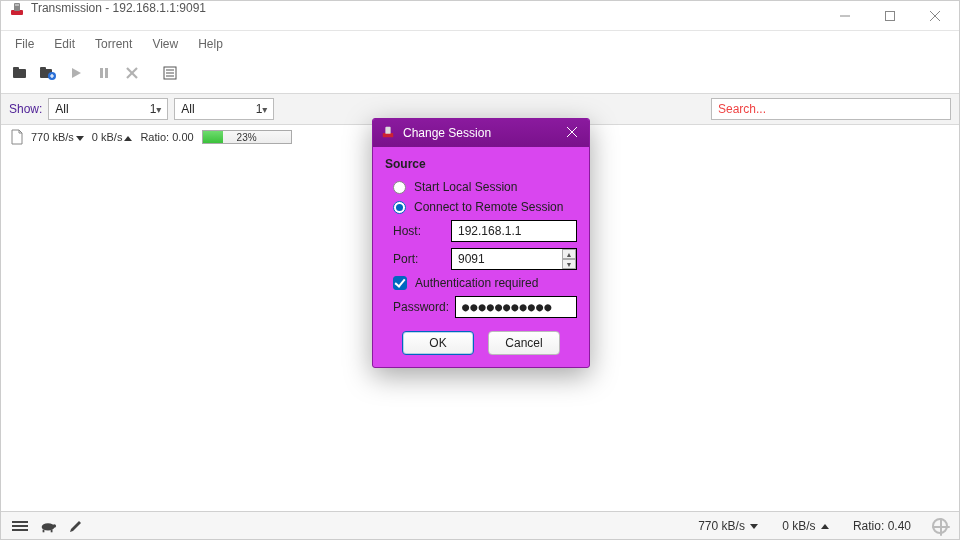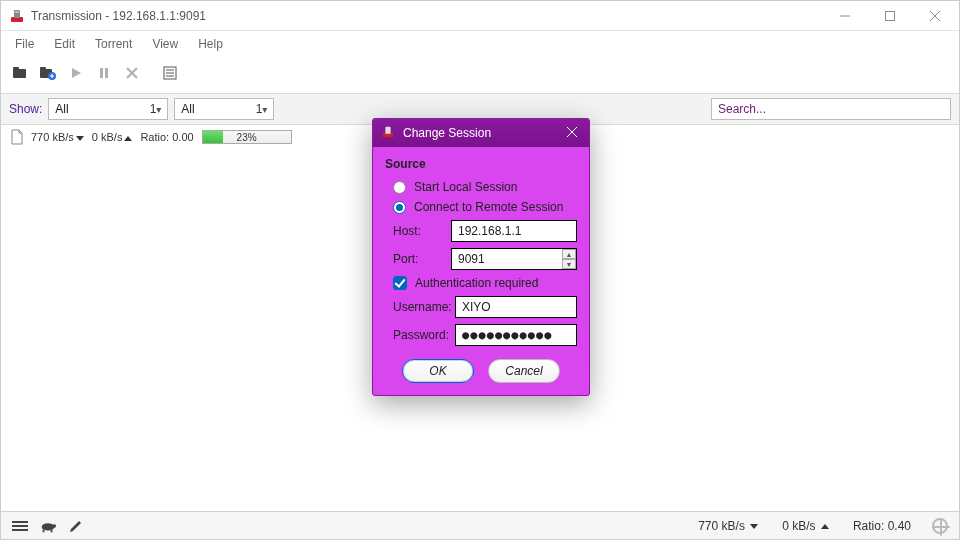--- a/index.html
+++ b/index.html
@@ -1,20 +1,20 @@
 <!DOCTYPE html>
 <html><head>
 <meta charset="utf-8">
 <style>
   * { box-sizing: border-box; }
   html, body { margin: 0; padding: 0; font-family: "Segoe UI", Tahoma, sans-serif; font-size: 12px; color: #222; }
   body { width: 960px; height: 540px; background: #fff; position: relative; overflow: hidden; border: 1px solid #ccc; }
 
   
-  .titlebar { display: flex; align-items: center; height: 30px; padding: 0 2px 0 8px; background: #fff; border-bottom: 1px solid #e5e5e5; }
+  .titlebar { display: flex; align-items: flex-start; height: 30px; padding: 0 2px 0 8px; background: #fff; border-bottom: 1px solid #e5e5e5; }
   .titlebar .app-icon { width: 16px; height: 16px; margin-right: 6px; }
   .titlebar .title { color: #555; font-size: 12px; }
   .titlebar .spacer { flex: 1; }
   .win-btn { width: 45px; height: 29px; display: flex; align-items: center; justify-content: center; color: #888; }
   .win-btn svg { display: block; }
 
   
   .menubar { display: flex; gap: 4px; padding: 4px 6px; color: #666; }
   .menubar .item { padding: 2px 8px; }
 
@@ -67,26 +67,26 @@
   .radio.checked::after { content:""; position:absolute; inset:2px; background:#0067c0; border-radius:50%;}
   .check { width:14px; height:14px; border:1px solid #0067c0; border-radius:3px; background:#0067c0; position:relative;}
   .check::after { content:""; position:absolute; left:3px; top:0px; width:4px; height:8px; border:2px solid #fff; border-top:none; border-left:none; transform:rotate(40deg);}
   .form-row { display:flex; align-items:center; gap:6px; padding: 3px 0 3px 8px;}
   .form-row label { width: 52px; }
   .form-row.wide label { width: 56px; }
   .txt { flex:1; height:22px; border:1px solid #000000; background:#fff; padding:0 6px; display:flex; align-items:center;}
   .spin { width:14px; display:flex; flex-direction:column;}
   .spin div { height:10px; border:1px solid #aaa; background:#f0f0f0; font-size:7px; display:flex; align-items:center; justify-content:center; color:#555;}
   .dlg-buttons { display:flex; justify-content:center; gap:14px; margin-top:10px;}
-  .btn { min-width:72px; height:24px; border:1px solid #bbb; background:linear-gradient(#fff,#f1f1f1); border-radius:12px; display:flex; align-items:center; justify-content:center;font-style:italic;}
+  .btn { min-width:72px; height:24px; border:1px solid #bbb; background:linear-gradient(#fff,#f1f1f1); border-radius:4px; display:flex; align-items:center; justify-content:center;}
   .btn.primary { border-color:#0067c0; box-shadow: inset 0 0 0 1px rgba(0,103,192,0.25);}
   .pw-dots { letter-spacing: 1px; font-family: monospace; }
 
   
-  .muted { color:#701a75; }
+  .muted { color:#ef4444; }
 </style>
 </head>
 <body>
 
 <div class="titlebar">
   <span class="app-icon">
     <svg viewBox="0 0 16 16">
         <rect x="2" y="9" width="12" height="5" rx="1" fill="#c23"></rect>
         <rect x="5" y="2" width="6" height="8" rx="1" fill="#888"></rect>
         <rect x="6" y="3" width="4" height="2" fill="#bbb"></rect>
@@ -276,26 +276,20 @@
             </div>
         </div>
       </div>
 
       <div class="check-row">
         <span class="check"></span>
         <span>Authentication required</span>
       </div>
 
       <div class="form-row wide">
-        <label>Username:</label>
-        <div class="txt">
-            <span>XIYO</span>
-          </div>
-      </div>
-      <div class="form-row wide">
         <label>Password:</label>
         <div class="txt">
             <span class="pw-dots">●●●●●●●●●●●</span>
           </div>
       </div>
 
       <div class="dlg-buttons">
         <div class="btn primary">
             <span>OK</span>
           </div>

